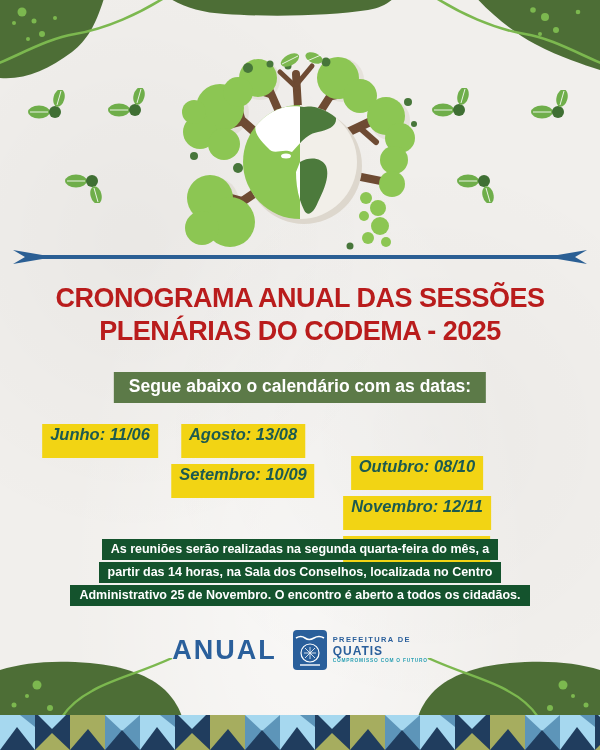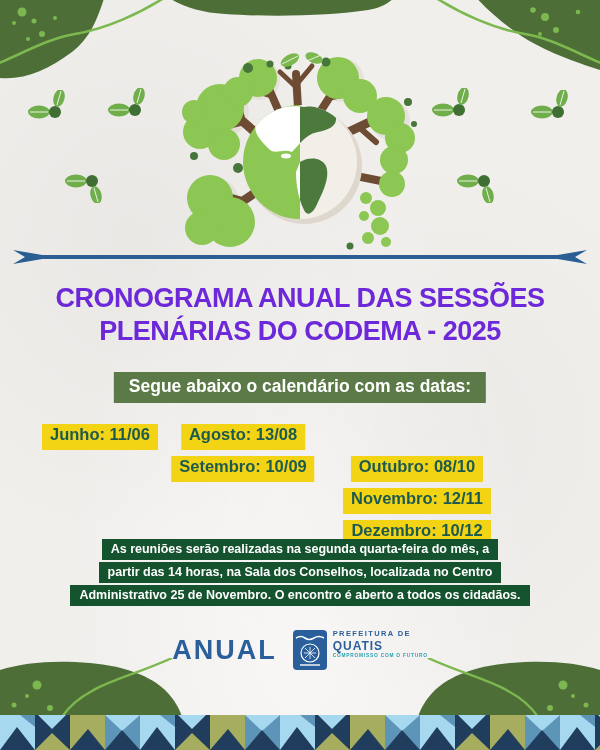--- a/index.html
+++ b/index.html
@@ -10,47 +10,47 @@
       radial-gradient(ellipse at 22% 32%, rgba(0,0,0,0.03), transparent 42%),
       radial-gradient(ellipse at 72% 58%, rgba(0,0,0,0.025), transparent 46%),
       radial-gradient(ellipse at 50% 80%, rgba(255,255,255,0.55), transparent 55%),
       #f1efec;
   }
   .abs{position:absolute;}
   svg{display:block;}
   
   .title{
     top:282px;left:0;width:600px;text-align:center;
-    color:#6d28d9;font-weight:bold;font-size:27px;line-height:33px;letter-spacing:-0.5px;
+    color:#b91c1c;font-weight:bold;font-size:27px;line-height:33px;letter-spacing:-0.5px;
   }
   
   .banner{
     top:372px;left:50%;transform:translateX(-50%);
     background:#5c7a48;color:#ffffff;font-weight:bold;font-size:17.5px;
     padding:4px 15px 6px 15px;white-space:nowrap;
   }
   
   .col{top:424px;display:flex;flex-direction:column;align-items:center;transform:translateX(-50%);}
   .col-1{left:100px;} .col-2{left:243px;} .col-3{left:417px;margin-top:32px;}
   .date-chip{
     background:#f2d414;color:#1c5a50;font-weight:bold;font-size:16.5px;
-    padding:1px 8px 6px 8px;margin-bottom:6px;white-space:nowrap;
+    padding:1px 8px 14px 8px;margin-bottom:6px;white-space:nowrap;font-style:italic;
   }
   
   .info{top:539px;left:0;width:600px;display:flex;flex-direction:column;align-items:center;}
   .info-line{
     background:#14532d;color:#ffffff;font-weight:bold;font-size:12.5px;
     padding:3px 9px 4px 9px;margin-bottom:2px;white-space:nowrap;
   }
   
   .footer{
     top:630px;left:0;width:600px;display:flex;justify-content:center;align-items:center;gap:16px;
   }
   .codema-word{color:#2a5f9b;font-weight:bold;font-size:27px;letter-spacing:2px;}
-  .quatis{display:flex;gap:6px;}
+  .quatis{display:flex;align-items:center;gap:6px;}
   .quatis-text{display:flex;flex-direction:column;line-height:1;}
   .pref-label{color:#2a5f9b;font-size:7.5px;letter-spacing:1.4px;font-weight:bold;margin-bottom:2px;}
   .pref-name{color:#2a5f9b;font-size:12px;font-weight:bold;letter-spacing:1px;}
   .pref-tag{color:#2aa0b4;font-size:4.8px;letter-spacing:0.8px;margin-top:2px;font-weight:bold;}
   .leaf-down{transform:scaleY(-1);}
 </style>
 </head>
 <body>
 
 <svg width="0" height="0" style="position:absolute" aria-hidden="true">

